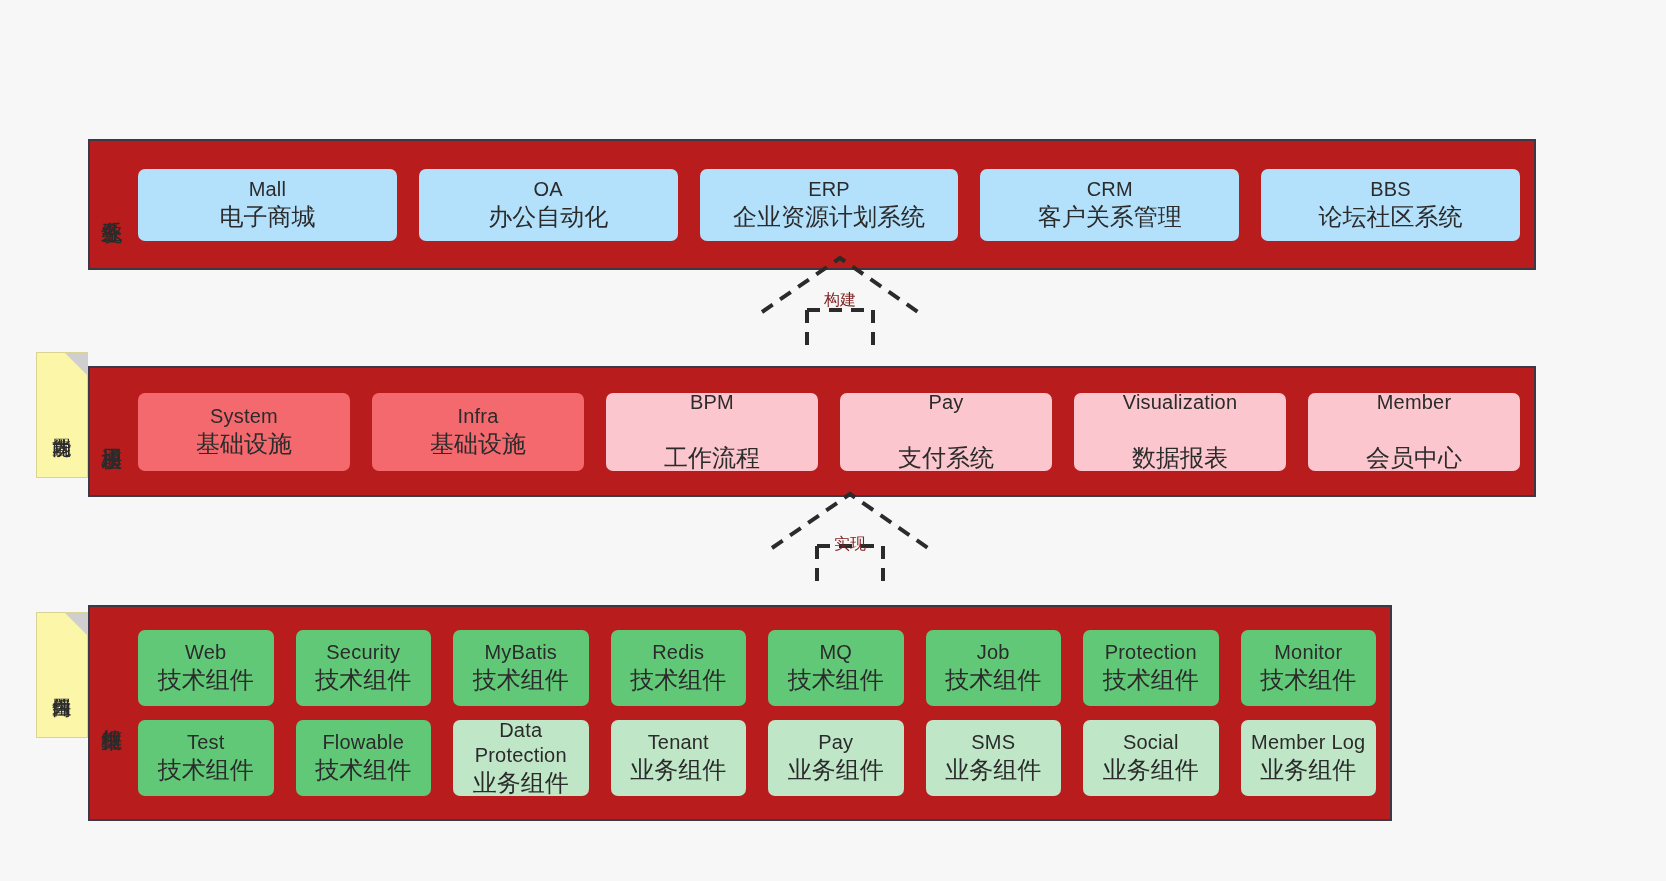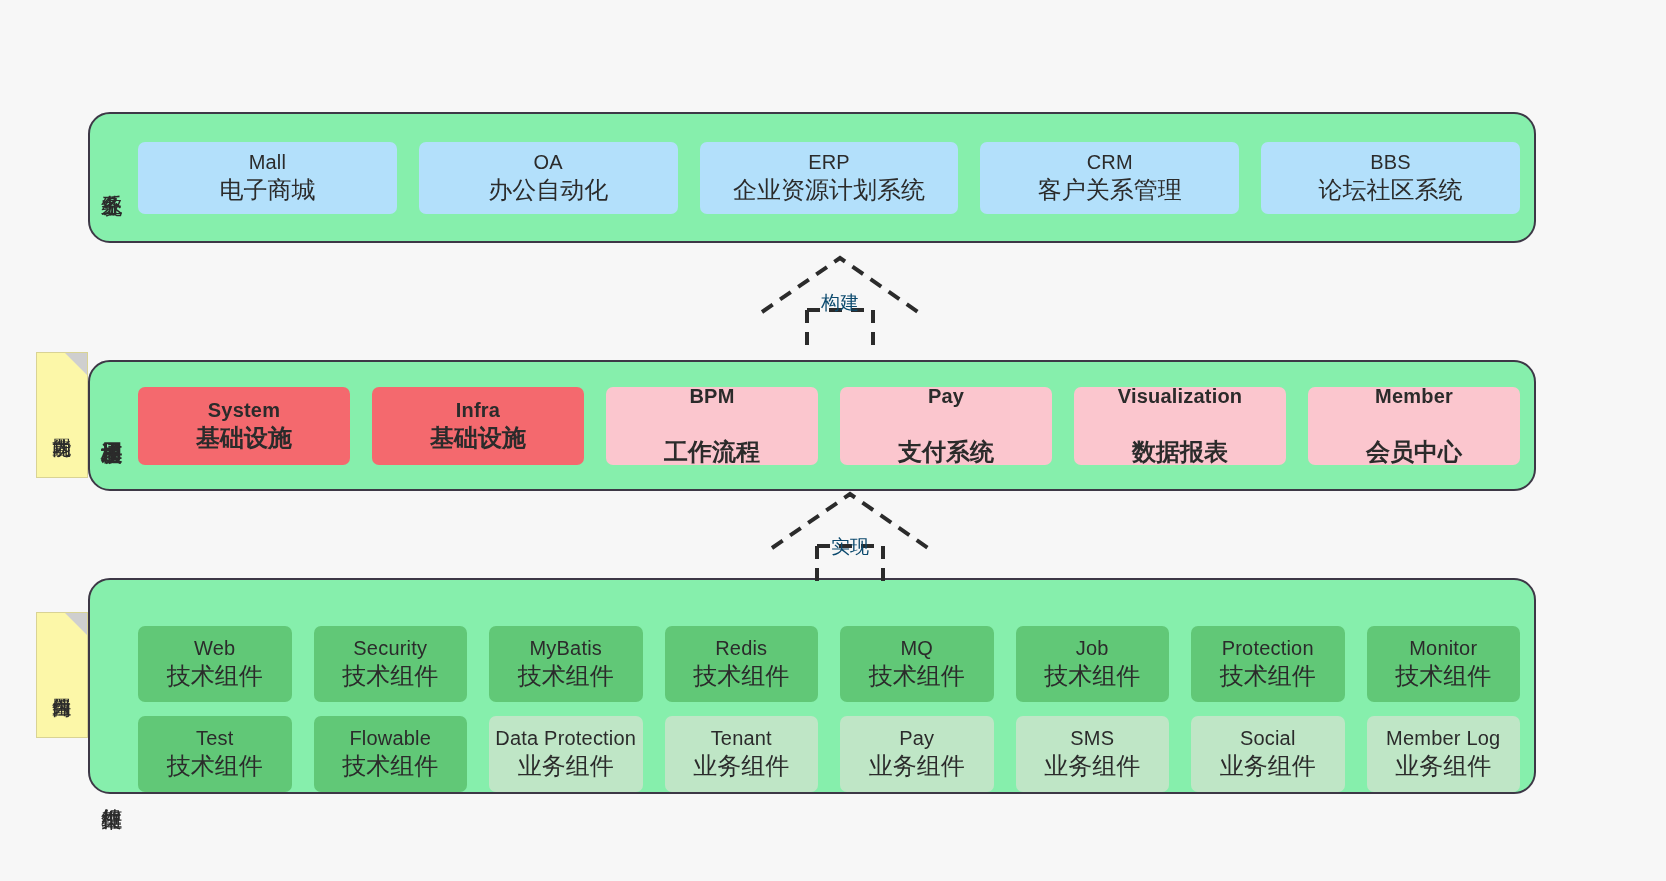--- a/index.html
+++ b/index.html
@@ -18,26 +18,27 @@
 
   .canvas {
     position: absolute;
     inset: 0;
   }
 
   
   .layer {
     position: absolute;
     box-sizing: border-box;
-    background: #86efac;
+    background: #b91c1c;
     border: 2px solid #3d3846;
-    border-radius: 22px;
+    border-radius: 0;
     display: flex;
     align-items: stretch;
     z-index: 2;
+    margin-top: 27px;
   }
 
   
   .layer-label {
     flex: 0 0 auto;
     width: 44px;
     display: flex;
     flex-direction: column;
     align-items: center;
     justify-content: center;
@@ -93,26 +94,26 @@
   .card.green  { background: #61c877; }
   .card.lgreen { background: #bfe6c6; }
 
   
   #layer-business {
     left: 88px;  top: 112px;  width: 1448px; height: 131px;
   }
   #layer-business .card { height: 72px; }
 
   #layer-modules {
-    left: 88px;  top: 360px;  width: 1448px; height: 131px; font-weight: bold;
+    left: 88px;  top: 339px;  width: 1448px; height: 131px;
   }
   #layer-modules .card { height: 78px; }
 
   #layer-framework {
-    left: 88px;  top: 578px;  width: 1448px; height: 216px; align-items: flex-end;
+    left: 88px;  top: 578px;  width: 1304px; height: 216px;
   }
   #layer-framework .card { height: 76px; }
 
   
   .note {
     position: absolute;
     box-sizing: border-box;
     background: #fcf7a8;
     border: 1px solid #d9d394;
     z-index: 1;
@@ -142,22 +143,22 @@
 
   
   .arrow {
     position: absolute;
     z-index: 3;
   }
   .arrow .arrow-label {
     position: absolute;
     left: 50%;
     transform: translateX(-50%);
-    font-size: 19px;
-    color: #0c4a6e;
+    font-size: 16px;
+    color: #7f1d1d;
     background: transparent;
     white-space: nowrap;
     user-select: none;
   }
   #arrow-build     { left: 752px; top: 252px; width: 176px; height: 96px; }
   #arrow-build .arrow-label     { top: 38px; }
   #arrow-implement { left: 762px; top: 488px; width: 176px; height: 96px; }
   #arrow-implement .arrow-label { top: 46px; }
 </style>
 </head>

